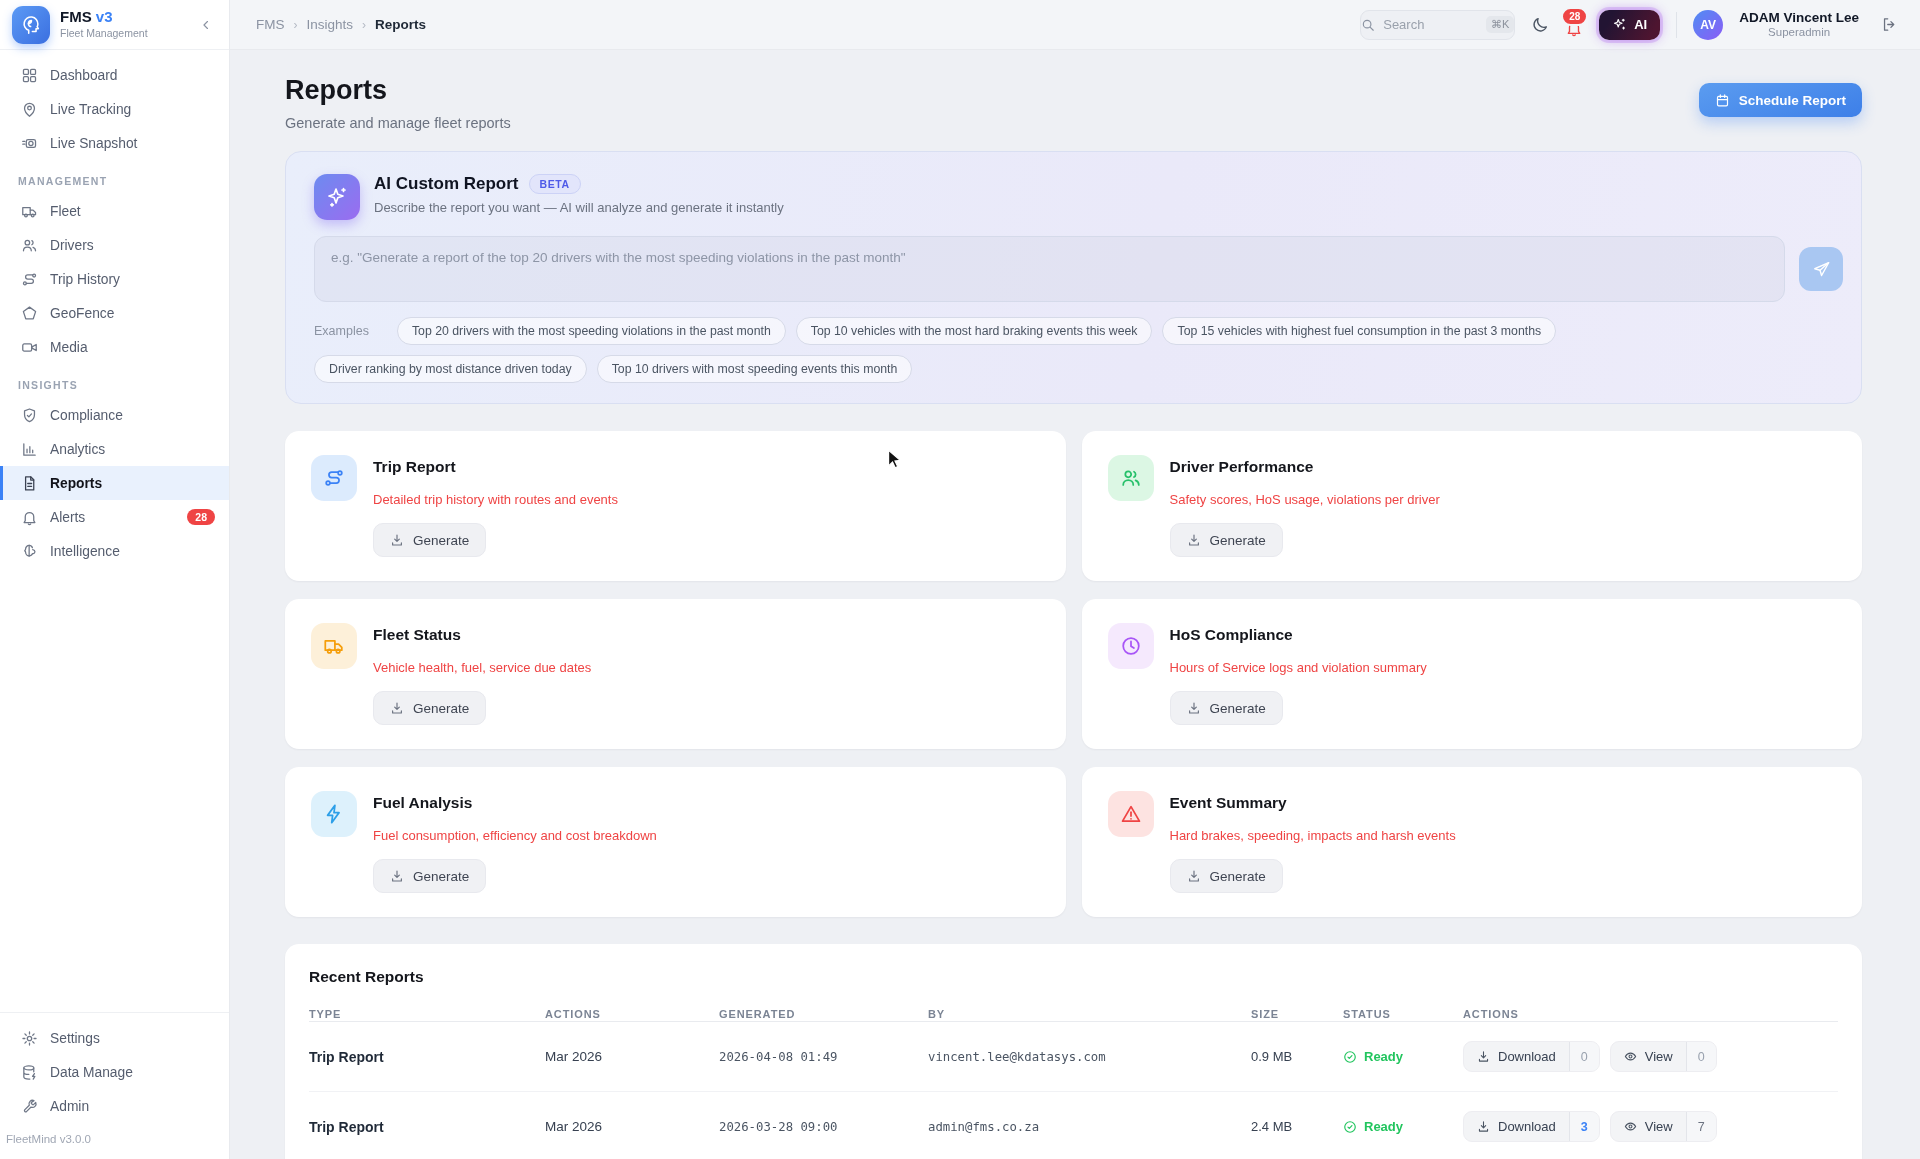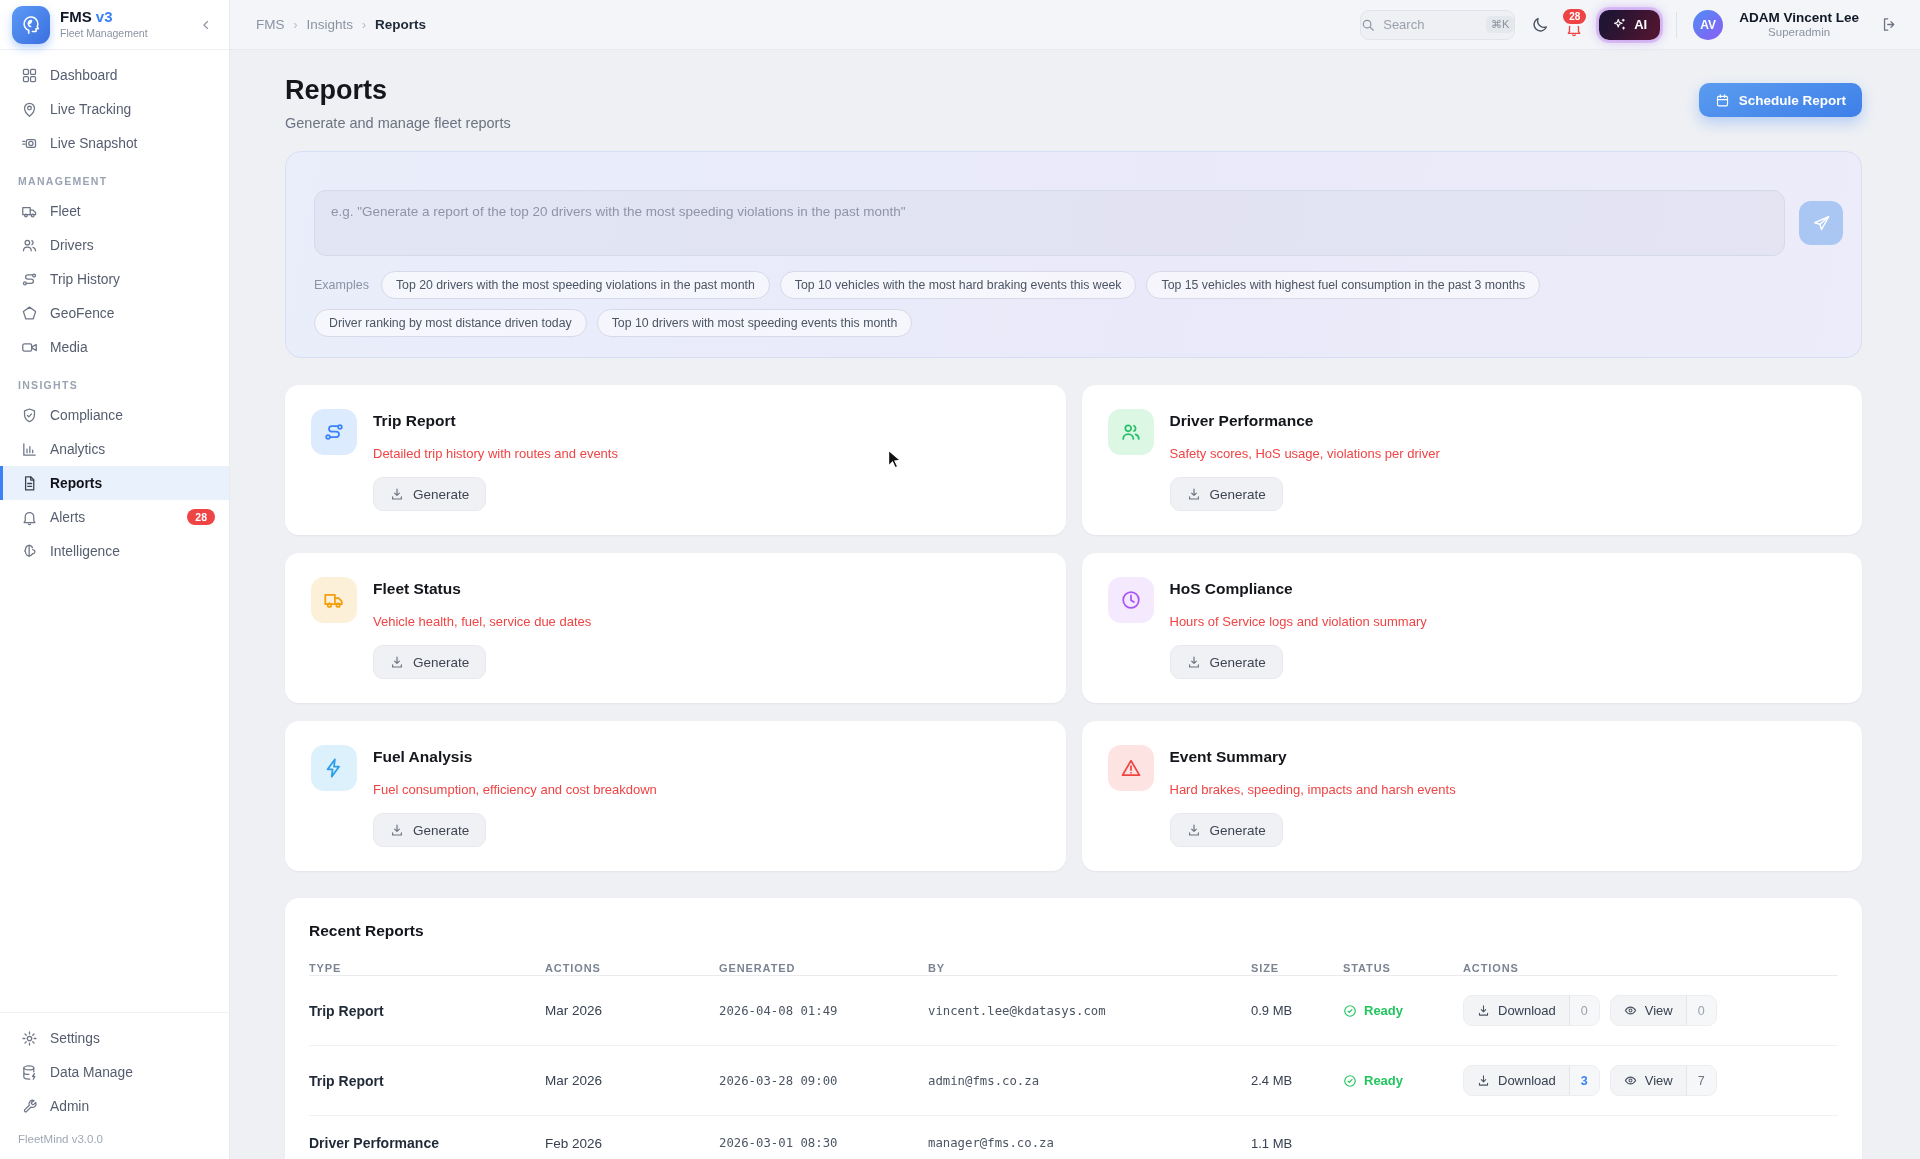--- a/index.html
+++ b/index.html
@@ -48,21 +48,21 @@
   .nav-item .ni { color:#6f7787; flex:0 0 auto; }
   .nav-item.active {
     background:#e9f1fd; border-left-color:#3b82f6; color:#12131a; font-weight:bold;
   }
   .nav-item.active .ni { color:#3b4252; }
   .nav-badge {
     margin-left:auto; background:#ef4444; color:#fff; font-size:10.5px; font-weight:bold;
     border-radius:999px; padding:2px 8px;
   }
   .sidebar-bottom { border-top:1px solid #eef0f3; padding:8px 0 2px; }
-  .sidebar-footer { font-size:11.5px; color:#a0a7b4; padding:10px 18px 12px; }
+  .sidebar-footer { font-size:11.5px; color:#a0a7b4; padding:10px 6px 12px; }
 
   
   .topbar {
     position:absolute; left:230px; top:0; width:1690px; height:50px;
     display:flex; align-items:center; padding:0 22px 0 26px;
     background:#f3f5f8; border-bottom:1px solid #e8eaee; z-index:15;
   }
   .breadcrumb { display:flex; align-items:center; gap:9px; font-size:13.5px; color:#8b93a2; }
   .breadcrumb .sep { color:#b4bac5; font-size:12px; }
   .breadcrumb .current { color:#1f2937; font-weight:bold; }
@@ -143,21 +143,21 @@
     border:1px solid #d5daea; background:rgba(203,209,226,.28);
     padding:13px 16px; font-size:13.5px; color:#374151; outline:none;
     font-family:"Liberation Sans",sans-serif;
   }
   .ai-textarea::placeholder { color:#8d95a6; }
   .send-btn {
     width:44px; height:44px; flex:0 0 auto; border:none; border-radius:12px;
     background:#a9c7f2; display:flex; align-items:center; justify-content:center; cursor:pointer;
   }
   .examples { display:flex; flex-wrap:wrap; align-items:center; gap:10px 10px; margin-top:15px; padding-right:60px; }
-  .examples-label { font-size:12.5px; color:#8b93a2; margin-right:2px; }
+  .examples-label { font-size:12.5px; color:#8b93a2; margin-right:18px; }
   .chip {
     background:rgba(255,255,255,.55); border:1px solid #d6dae8; border-radius:999px;
     padding:6px 14px; font-size:12.3px; color:#4b5563; cursor:pointer; white-space:nowrap;
   }
 
   
   .cards-grid { display:grid; grid-template-columns:1fr 1fr; gap:18px 16px; margin-top:27px; }
   .report-card {
     background:#fff; border-radius:14px; padding:24px 26px; min-height:137px;
     box-shadow:0 1px 2px rgba(16,24,40,.05); display:flex; gap:16px;
@@ -478,20 +478,35 @@
     <button class="btn-primary">
       <svg width="15" height="15" viewBox="0 0 24 24" fill="none" stroke="#fff" stroke-width="1.9" stroke-linecap="round">
           <rect x="4" y="5.5" width="16" height="15" rx="2"></rect>
           <path d="M4 10.5h16M8.5 3v4M15.5 3v4"></path>
         </svg>
       <span>Schedule Report</span>
     </button>
   </div>
 
   <section class="ai-panel">
+    <div class="ai-head">
+      <div class="ai-tile">
+        <svg width="24" height="24" viewBox="0 0 24 24" fill="none" stroke="#fff" stroke-width="1.7" stroke-linecap="round" stroke-linejoin="round">
+            <path d="M11 4l1.8 5.2L18 11l-5.2 1.8L11 18l-1.8-5.2L4 11l5.2-1.8z"></path>
+            <path d="M18.5 3.5v3M17 5h3M7 18.5v2.5M5.8 19.8h2.5"></path>
+          </svg>
+      </div>
+      <div>
+        <div class="ai-title-row">
+          <span class="ai-title">AI Custom Report</span>
+          <span class="beta-badge">BETA</span>
+        </div>
+        <div class="ai-sub">Describe the report you want — AI will analyze and generate it instantly</div>
+      </div>
+    </div>
 
     <div class="ai-input-row">
       <textarea class="ai-textarea" placeholder="e.g. &quot;Generate a report of the top 20 drivers with the most speeding violations in the past month&quot;" style=""></textarea>
       <button class="send-btn">
         <svg width="19" height="19" viewBox="0 0 24 24" fill="none" stroke="#fff" stroke-width="1.8" stroke-linecap="round" stroke-linejoin="round">
             <path d="M21 3.5L3.5 11l6.6 2 2 6.6z"></path>
             <path d="M21 3.5L10.1 13"></path>
           </svg>
       </button>
     </div>

